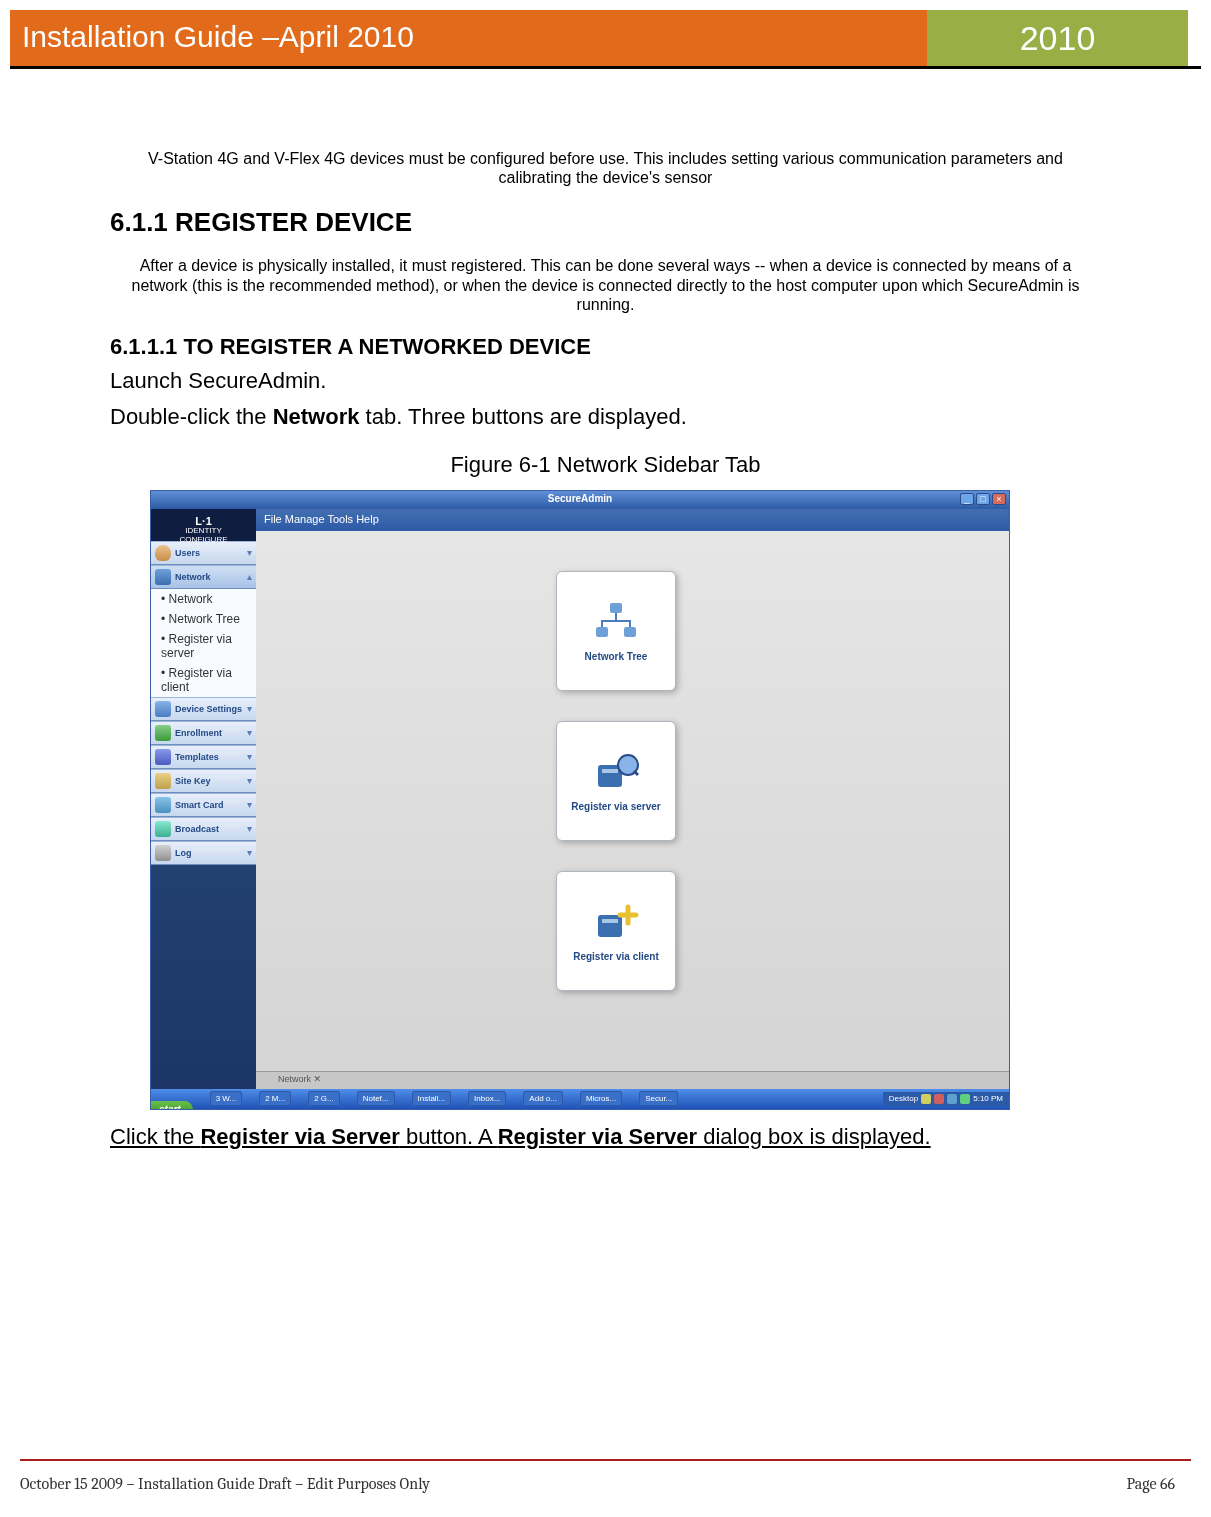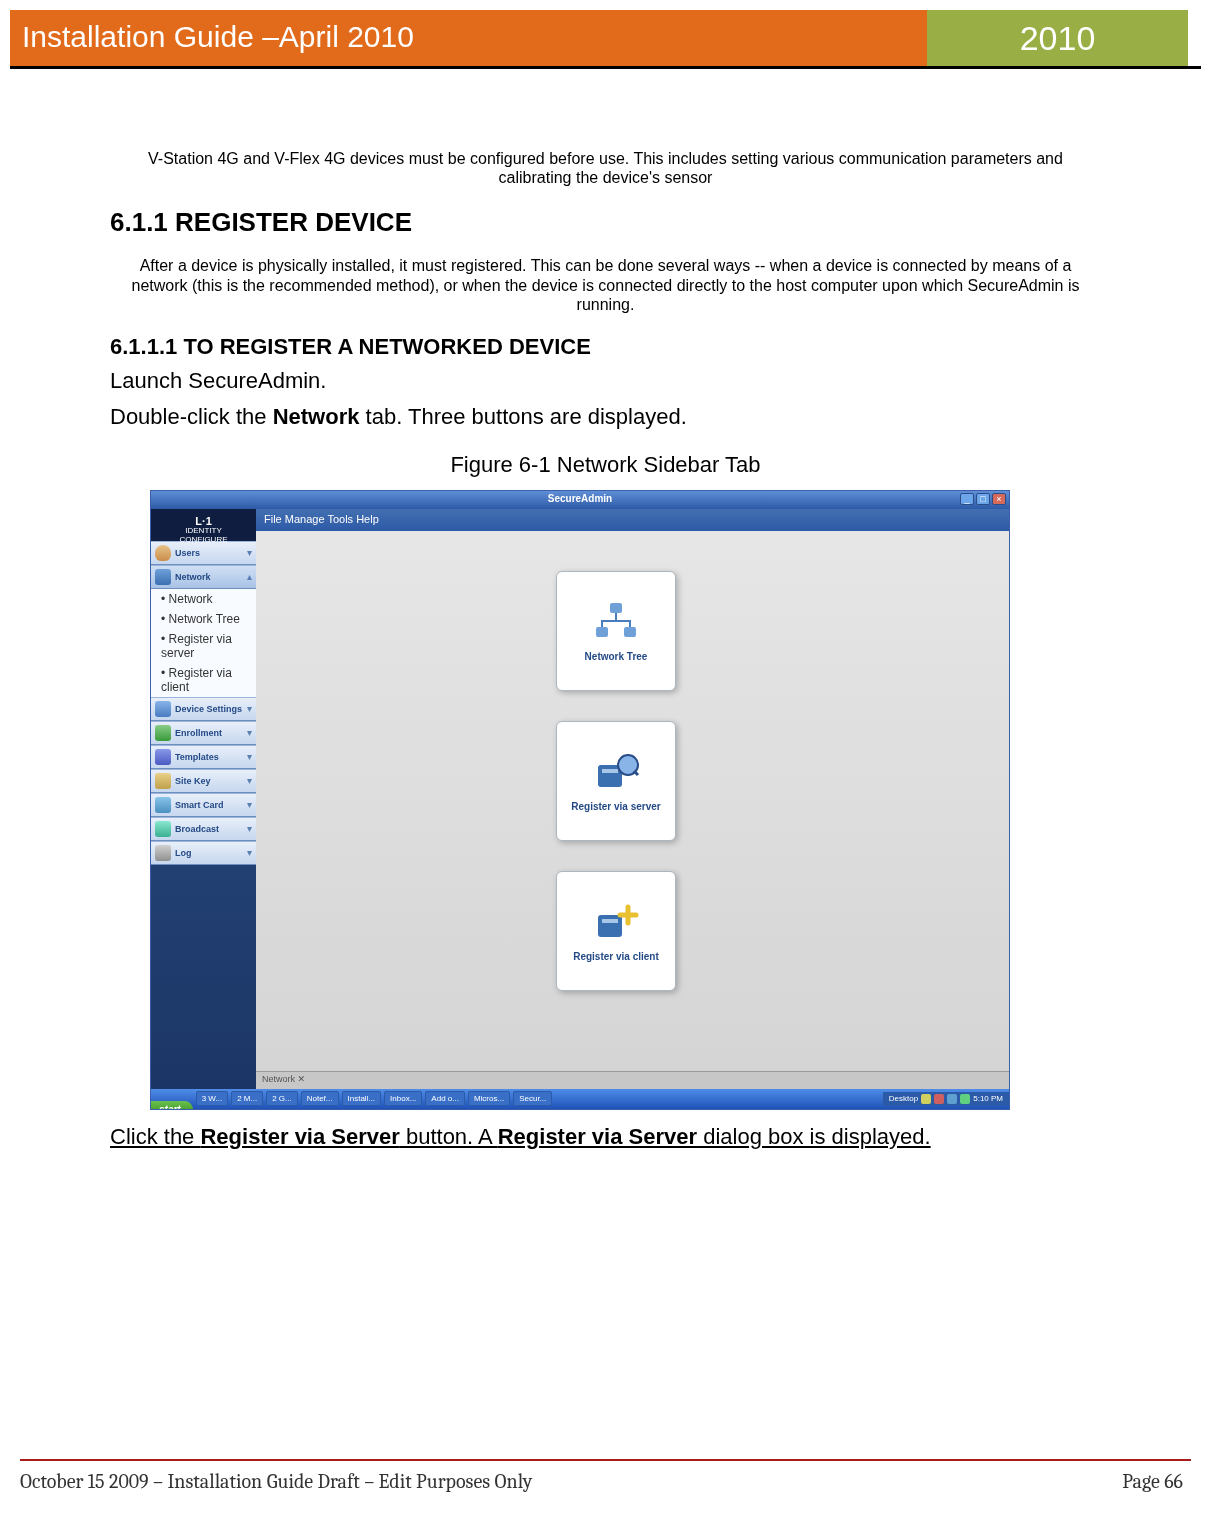--- a/index.html
+++ b/index.html
@@ -26,28 +26,28 @@
   .ss-sb-item { height:24px; background: linear-gradient(#e8effa,#c6d7ef); border-top:1px solid #9bb6dc; border-bottom:1px solid #6e8fbb; display:flex; align-items:center; padding:0 4px; }
   .ss-sb-icon { width:16px; height:16px; background:#6fa0d8; border-radius:3px; margin-right:4px; flex-shrink:0; }
   .ss-sb-label { color:#244a86; font-size:9px; font-weight:bold; overflow:hidden; text-overflow:ellipsis; white-space:nowrap; flex:1; }
   .ss-sb-chev { color:#5a7fb5; font-size:10px; }
   .ss-sb-sub { background:#f8fbff; font-size:12px; color:#333; }
   .ss-sb-sub div { padding:3px 6px 3px 10px; }
   .ss-main { position:absolute; top:40px; left:105px; right:0; bottom:20px; background: linear-gradient(180deg,#e6e6e6,#d4d4d4); }
   .ss-card { position:absolute; left:300px; width:120px; height:120px; background:#fff; border:1px solid #aeb7c0; border-radius:6px; box-shadow:2px 2px 6px rgba(0,0,0,0.25); display:flex; flex-direction:column; align-items:center; justify-content:center; }
   .ss-card-icon { width:56px; height:44px; border-radius:6px; margin-bottom:8px; display:flex; align-items:center; justify-content:center; }
   .ss-card-label { font-size:10px; font-weight:bold; color:#244a86; text-align:center; line-height:1.1; }
-  .ss-tabbar { position:absolute; left:105px; right:0; bottom:20px; height:18px; background:#c7c7c7; border-top:1px solid #9a9a9a; font-size:9px; color:#555; padding:2px 6px; }
+  .ss-tabbar { position:absolute; left:105px; right:0; bottom:20px; height:18px; background:#c7c7c7; border-top:1px solid #9a9a9a; font-size:9px; color:#555; padding:2px 22px; }
   .ss-taskbar { position:absolute; left:0; right:0; bottom:0; height:20px; background: linear-gradient(#4f8de8,#1f52b7); display:flex; align-items:center; }
   .ss-start { background: linear-gradient(#6bbf4c,#2f8a1b); color:#fff; font-size:10px; font-weight:bold; font-style:italic; padding:3px 12px 3px 8px; border-radius:0 10px 10px 0;margin-top:21px; }
-  .ss-tb-item { background:#3a6fc8; color:#fff; font-size:8px; padding:2px 5px; margin-left:3px; border-radius:2px; border:1px solid #2a5aa8; white-space:nowrap; }
+  .ss-tb-item { background:#3a6fc8; color:#fff; font-size:8px; padding:2px 5px; margin-left:17px; border-radius:2px; border:1px solid #2a5aa8; white-space:nowrap; }
   .ss-tray { margin-left:auto; background:#2a5aa8; color:#fff; font-size:8px; padding:2px 6px; display:flex; align-items:center; gap:3px; }
   .ss-tray-icon { width:10px; height:10px; background:#d0d060; border-radius:2px; }
   .footer-hr { position:absolute; left:20px; right:20px; bottom:56px; border:none; border-top:2px solid #a81c1c; }
-  .footer { position:absolute; left:20px; right:28px; bottom:24px; display:flex; justify-content:space-between; font-family: Cambria, Georgia, serif; font-size:20px; color:#333; }
+  .footer { position:absolute; left:20px; right:36px; bottom:24px; display:flex; justify-content:space-between; font-family: Cambria, Georgia, serif; font-size:16px; color:#333; }
   .below-fig { font-size:22px; margin-top:14px; margin-left:0;text-decoration:underline; }
   svg.icon-svg { width:48px; height:40px; }
 </style>
 </head>
 <body>
 
 <div class="header-row">
   <div class="header-left">Installation Guide –April 2010</div>
   <div class="header-right">2010</div>
 </div>

